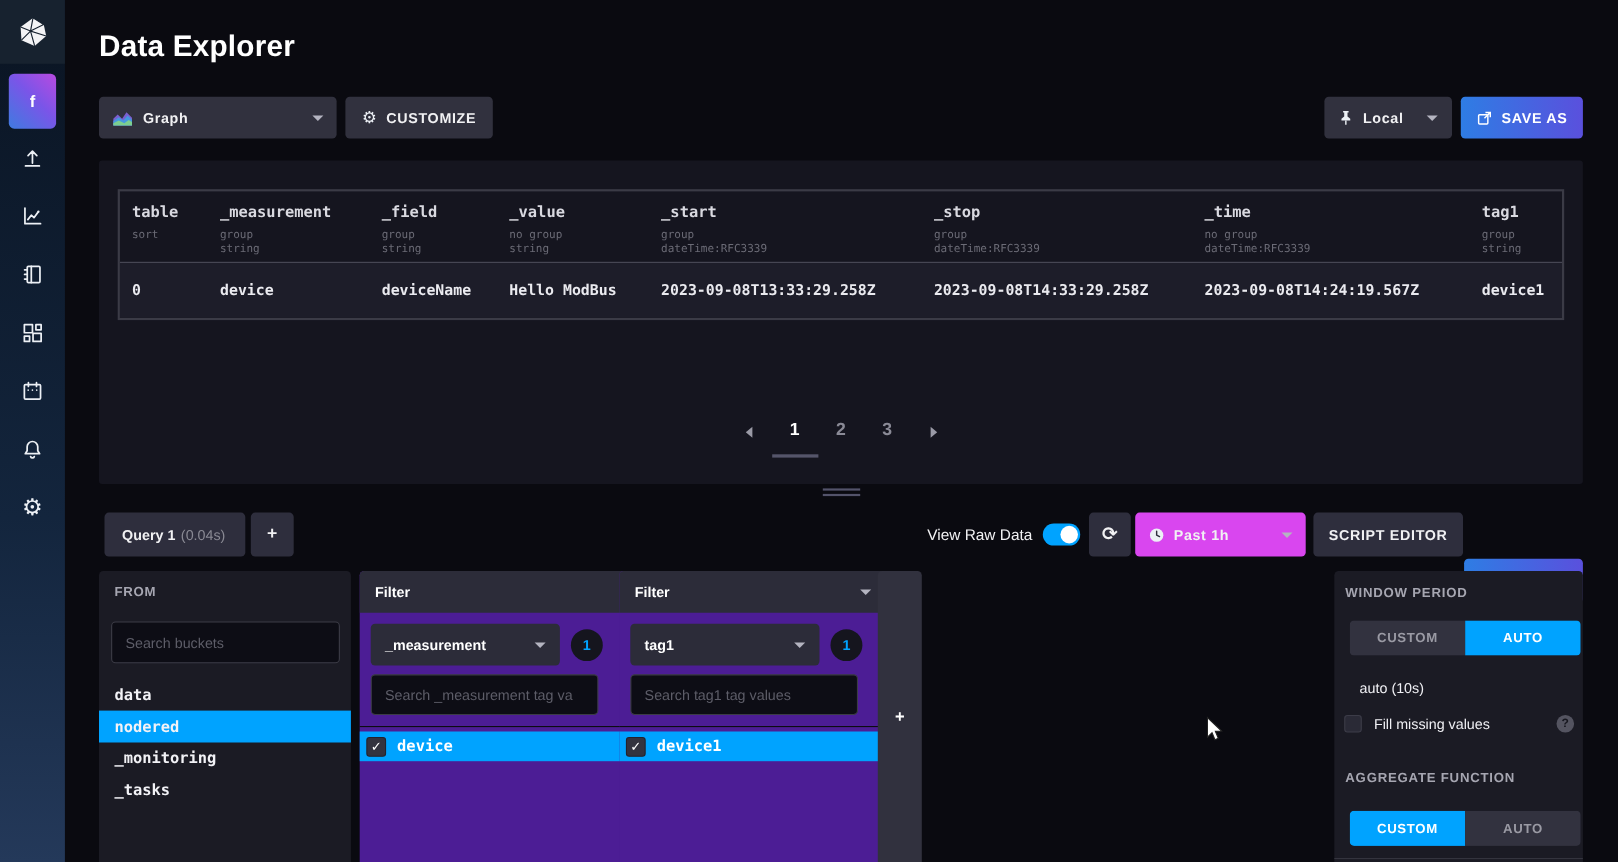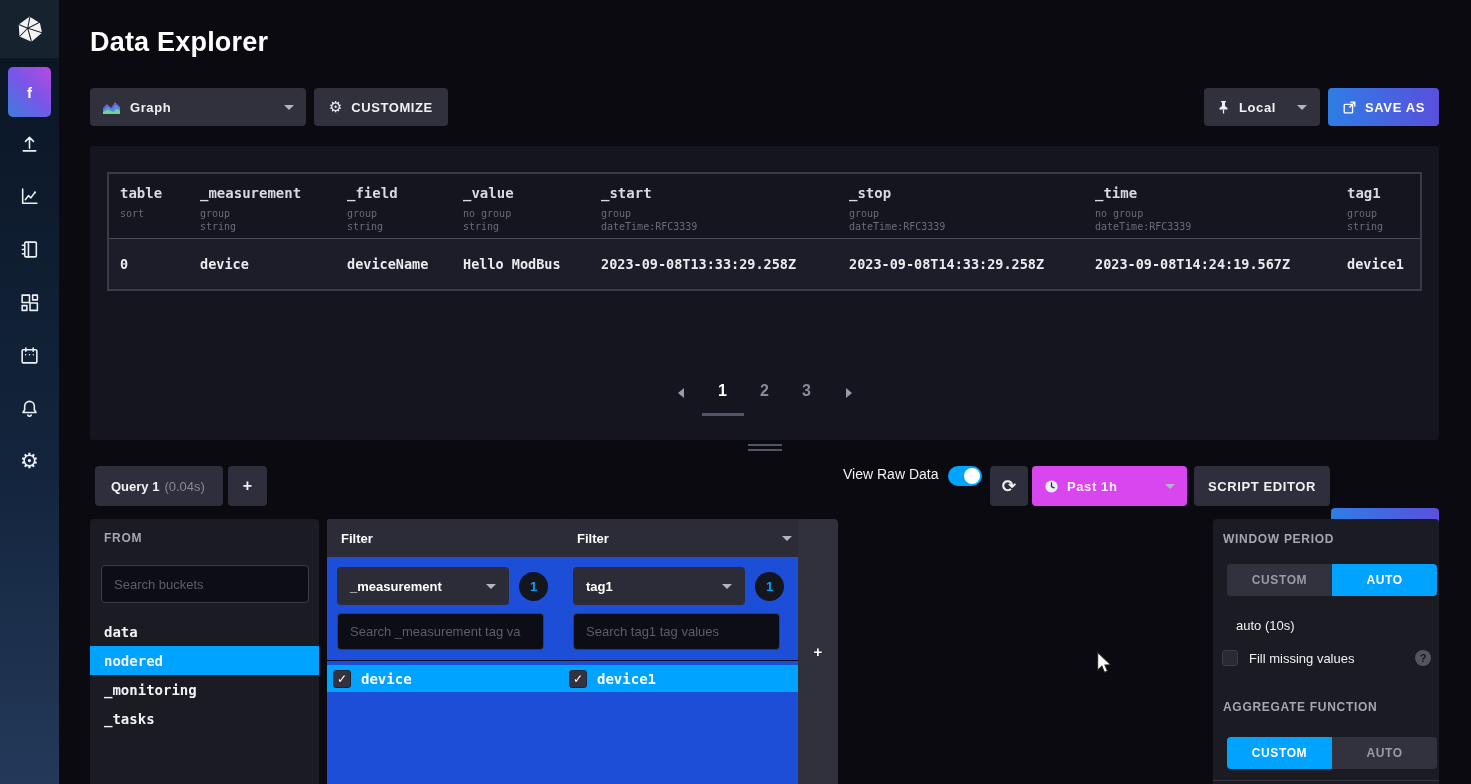--- a/index.html
+++ b/index.html
@@ -52,21 +52,21 @@
   .tri-r { width:0; height:0; border-top:5px solid transparent; border-bottom:5px solid transparent; border-left:6px solid #9a9aa6; }
   .pg-num { width:42px; text-align:center; color:#8a8a96; font-size:16px; font-weight:bold; padding-bottom:13px; cursor:pointer; }
   .pg-num.active { color:#fff; border-bottom:3px solid #55556a; }
   .resize-handle { position:absolute; left:748px; top:444px; width:34px; cursor:row-resize; }
   .resize-handle i { display:block; height:2px; background:#53536a; margin-bottom:3px; }
 
   
   .q-tab { left:95px; top:466px; width:128px; height:40px; background:#2e2e3d; padding:0 16px; letter-spacing:0; }
   .q-tab .dur { color:#8a8a94; font-weight:normal; margin-left:5px; }
   .q-add { left:228px; top:466px; width:39px; height:40px; background:#2e2e3d; justify-content:center; font-size:16px; letter-spacing:0; }
-  .raw-row { position:absolute; left:843px; top:466px; height:40px; display:flex; align-items:flex-start; gap:10px; }
+  .raw-row { position:absolute; left:843px; top:466px; height:40px; display:flex; align-items:center; gap:10px; }
   .raw-lbl { color:#f2f2f4; font-size:14px; }
   .toggle { width:34px; height:20px; border-radius:10px; background:#00a3ff; position:relative; cursor:pointer; }
   .toggle .knob { position:absolute; right:2px; top:2px; width:16px; height:16px; border-radius:50%; background:#fff; }
   .refresh-btn { left:990px; top:466px; width:38px; height:40px; background:#2e2e3d; justify-content:center; font-size:17px; letter-spacing:0; font-family:"DejaVu Sans", sans-serif; }
   .range-dd { left:1032px; top:466px; width:155px; height:40px; padding:0 12px; gap:8px; background:#d946ef; }
   .range-dd .dd-caret { margin-left:auto; }
   .script-btn { left:1194px; top:466px; width:136px; height:40px; justify-content:center; background:#2e2e3d; }
   .submit-btn { left:1331px; top:466px; width:108px; height:40px; justify-content:center;margin-top:42px; }
 
   
@@ -77,21 +77,21 @@
   .s-input::placeholder { color:#5d5d68; }
 
   .from-card { left:90px; width:229px; }
   .from-card .card-label { position:absolute; left:14px; top:12px; }
   .from-card .s-input { position:absolute; left:11px; top:46px; width:208px; height:38px; }
   .bucket-list { position:absolute; left:0; right:0; top:98px; }
   .bucket { height:29px; display:flex; align-items:center; padding-left:14px;
             font-family:"DejaVu Sans Mono", monospace; font-weight:bold; font-size:14px; color:#f2f2f6; cursor:pointer; }
   .bucket.selected { background:#00a3ff; }
 
-  .filter-card { width:269px; background:#1d4ed8; }
+  .filter-card { width:269px; background:#4c1d95; }
   .f-head { position:absolute; left:0; right:0; top:0; height:38px; background:#2c2c39; border-radius:4px 4px 0 0;
             display:flex; align-items:center; padding:0 14px; color:#fff; font-size:13px; font-weight:bold; }
   .f-head .dd-caret { margin-left:auto; }
   .f-close { position:absolute; right:6px; top:8px; width:22px; height:22px; color:#c7c7d0; font-size:19px;
              display:flex; align-items:center; justify-content:center; cursor:pointer; }
   .tag-dd { position:absolute; left:10px; top:48px; width:172px; height:38px; background:#2c2c39; border-radius:4px;
             display:flex; align-items:center; padding:0 13px; color:#fff; font-size:13px; font-weight:bold; cursor:pointer; }
   .tag-dd .dd-caret { margin-left:auto; }
   .count-badge { position:absolute; left:192px; top:53px; width:29px; height:29px; border-radius:50%; background:#15151e;
                  color:#00a3ff; font-size:13px; font-weight:bold; display:flex; align-items:center; justify-content:center; }

